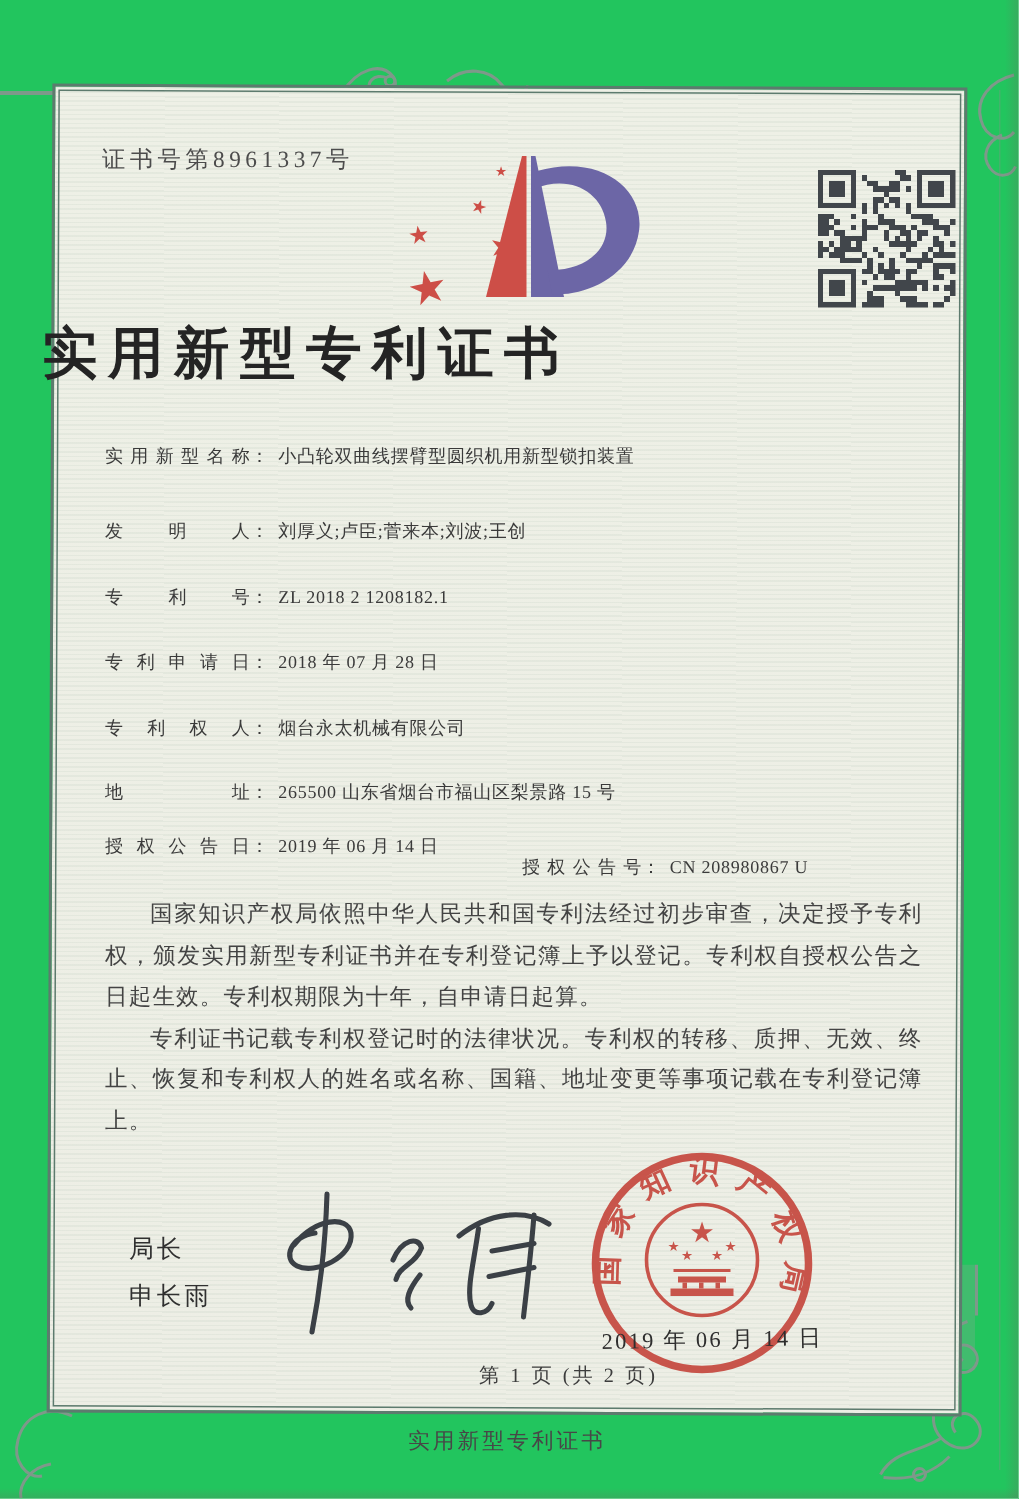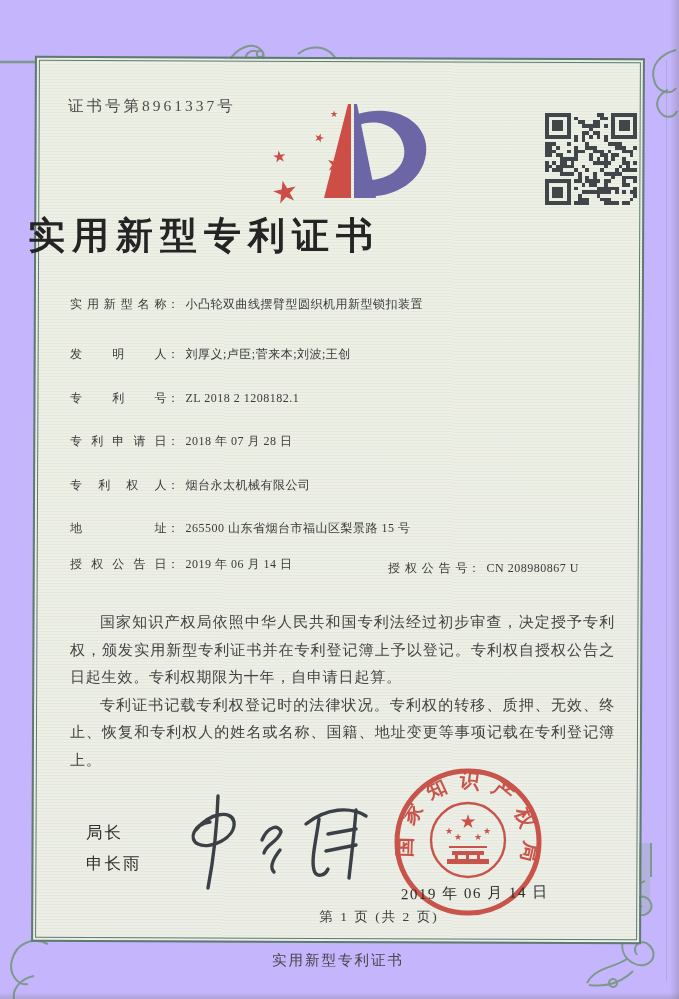--- a/index.html
+++ b/index.html
@@ -1,19 +1,19 @@
 <!DOCTYPE html>
 <html><head>
 <meta charset="utf-8">
 <style>
   html,body{margin:0;padding:0;}
   body{width:679px;height:999px;overflow:hidden;background:#e8e6df;}
   .paper{
     position:relative;width:679px;height:999px;
-    background:#c4b5fd;
+    background:#22c55e;
     font-family:"Liberation Serif","DejaVu Serif",serif;
     overflow:hidden;
     text-decoration:underline;
   }
   
   .edge-shadow-right{position:absolute;right:0;top:0;width:9px;height:100%;
     background:linear-gradient(to right, rgba(0,0,0,0) 0%, rgba(110,108,98,0.28) 100%);}
   .edge-shadow-bottom{position:absolute;left:0;bottom:0;width:100%;height:7px;
     background:linear-gradient(to bottom, rgba(0,0,0,0) 0%, rgba(110,108,98,0.25) 100%);}
   .edge-crease{position:absolute;top:60px;right:12px;width:1px;height:920px;
@@ -38,25 +38,25 @@
 
   .logo{position:absolute;left:252px;top:98px;width:200px;height:110px;}
   .qr{position:absolute;left:545px;top:113px;width:92px;height:92px;}
 
   .title{position:absolute;left:28px;top:211px;width:610px;text-align:left;
     font-size:37px;font-weight:700;letter-spacing:7px;color:#242424;}
 
   .field-row{position:absolute;left:70px;width:560px;font-size:12px;color:#3a3a3a;letter-spacing:0.5px;white-space:nowrap;}
   .flabel{display:inline-block;width:97px;text-align:justify;text-align-last:justify;vertical-align:bottom;}
   .fcolon{margin-right:6px;}
-  .grant-no-group{position:absolute;left:278px;top:4px;margin-left:40px;}
+  .grant-no-group{position:absolute;left:278px;top:14px;}
   .grant-no-group .flabel{width:80px;}
 
   .paragraphs{position:absolute;left:70px;top:597px;width:545px;
-    font-size:15px;line-height:27.5px;color:#434343;letter-spacing:0.8px;text-align:justify;margin-top:12px;}
+    font-size:15px;line-height:27.5px;color:#434343;letter-spacing:0.8px;text-align:justify;}
   .paragraphs p{margin:0;text-indent:2em;}
 
   .signer{position:absolute;left:86px;top:817px;font-size:16.5px;color:#303030;line-height:31px;letter-spacing:2px;}
   .signature{position:absolute;left:158px;top:786px;width:235px;height:108px;}
 
   .seal{position:absolute;left:390px;top:764px;width:156px;height:156px;opacity:0.92;}
   .seal-date{position:absolute;left:401px;top:884px;font-size:15px;color:#2e2e2e;letter-spacing:1.5px;white-space:nowrap;transform:rotate(-1deg);}
 
   .page-info{position:absolute;left:33px;top:908px;width:610px;text-align:center;
     font-size:13.5px;color:#3d3d3d;letter-spacing:2px;margin-left:41px;}

